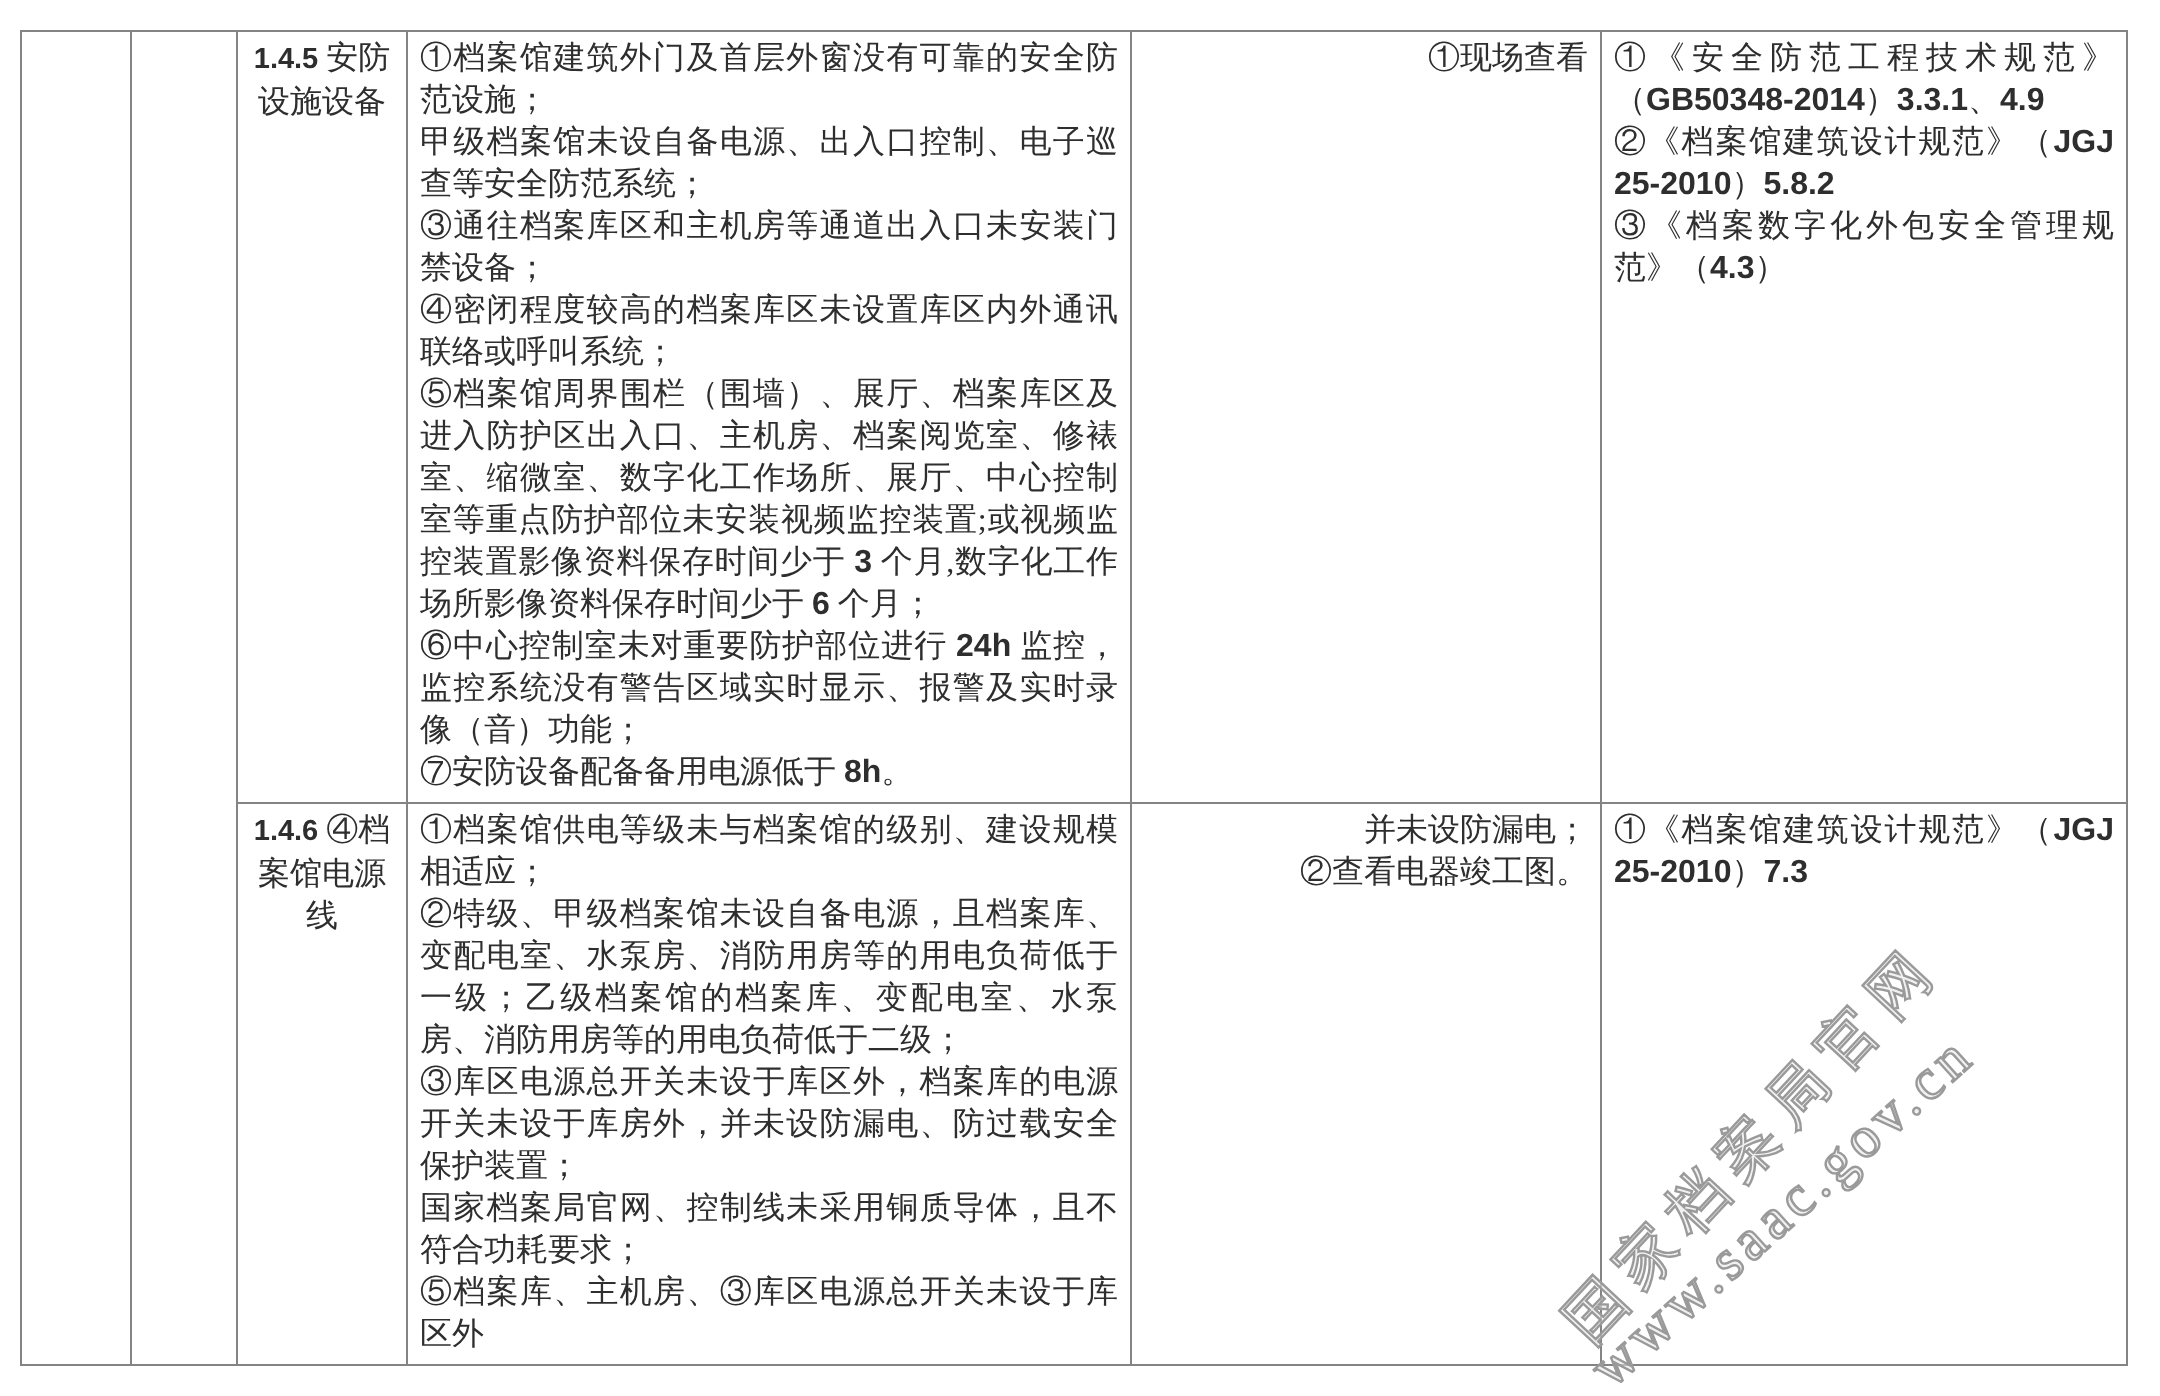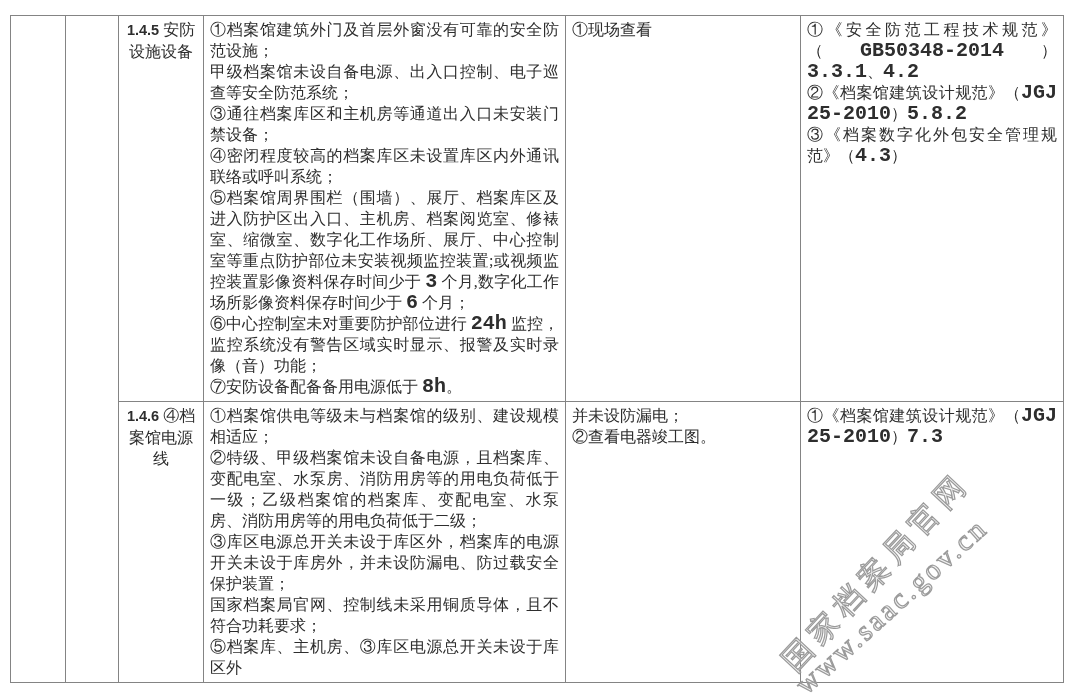--- a/index.html
+++ b/index.html
@@ -33,24 +33,25 @@
     font-weight: bold;
     font-family: "Liberation Sans", "DejaVu Sans", sans-serif;
     font-size: 14.5px;
   }
   .issues p, .refs p {
     margin: 0;
     text-align: justify;
   }
   .methods p {
     margin: 0;
+    text-align: right;
   }
   b.num {
-    font-family: Liberation Mono, monospace;
-    font-size: 20px;
+    font-family: Liberation Sans, sans-serif;
+    font-size: 16px;
     font-weight: bold;
   }
   .watermark {
     position: absolute;
     pointer-events: none;
     white-space: nowrap;
     color: rgba(230,230,230,0.55);
     -webkit-text-stroke: 1.2px #9a9a9a;
     z-index: 5;
   }
@@ -95,21 +96,21 @@
       <p>③通往档案库区和主机房等通道出入口未安装门禁设备；</p>
       <p>④密闭程度较高的档案库区未设置库区内外通讯联络或呼叫系统；</p>
       <p>⑤档案馆周界围栏（围墙）、展厅、档案库区及进入防护区出入口、主机房、档案阅览室、修裱室、缩微室、数字化工作场所、展厅、中心控制室等重点防护部位未安装视频监控装置;或视频监控装置影像资料保存时间少于 <b class="num">3</b> 个月,数字化工作场所影像资料保存时间少于 <b class="num">6</b> 个月；</p>
       <p>⑥中心控制室未对重要防护部位进行 <b class="num">24h</b> 监控，监控系统没有警告区域实时显示、报警及实时录像（音）功能；</p>
       <p>⑦安防设备配备备用电源低于 <b class="num">8h</b>。</p>
     </td>
     <td class="methods">
       <p>①现场查看</p>
     </td>
     <td class="refs">
-      <p>①《安全防范工程技术规范》（<b class="num">GB50348-2014</b>）<b class="num">3.3.1</b>、<b class="num">4.2</b></p>
+      <p>①《安全防范工程技术规范》（<b class="num">GB50348-2014</b>）<b class="num">3.3.1</b>、<b class="num">4.9</b></p>
       <p>②《档案馆建筑设计规范》（<b class="num">JGJ</b> <b class="num">25-2010</b>）<b class="num">5.8.2</b></p>
       <p>③《档案数字化外包安全管理规范》（<b class="num">4.3</b>）</p>
     </td>
   </tr>
   <tr style="height:255px">
     <td class="sec-cell">
       <span class="sec-no">1.4.6</span>
       <span>④档案馆电源线</span>
     </td>
     <td class="issues">

